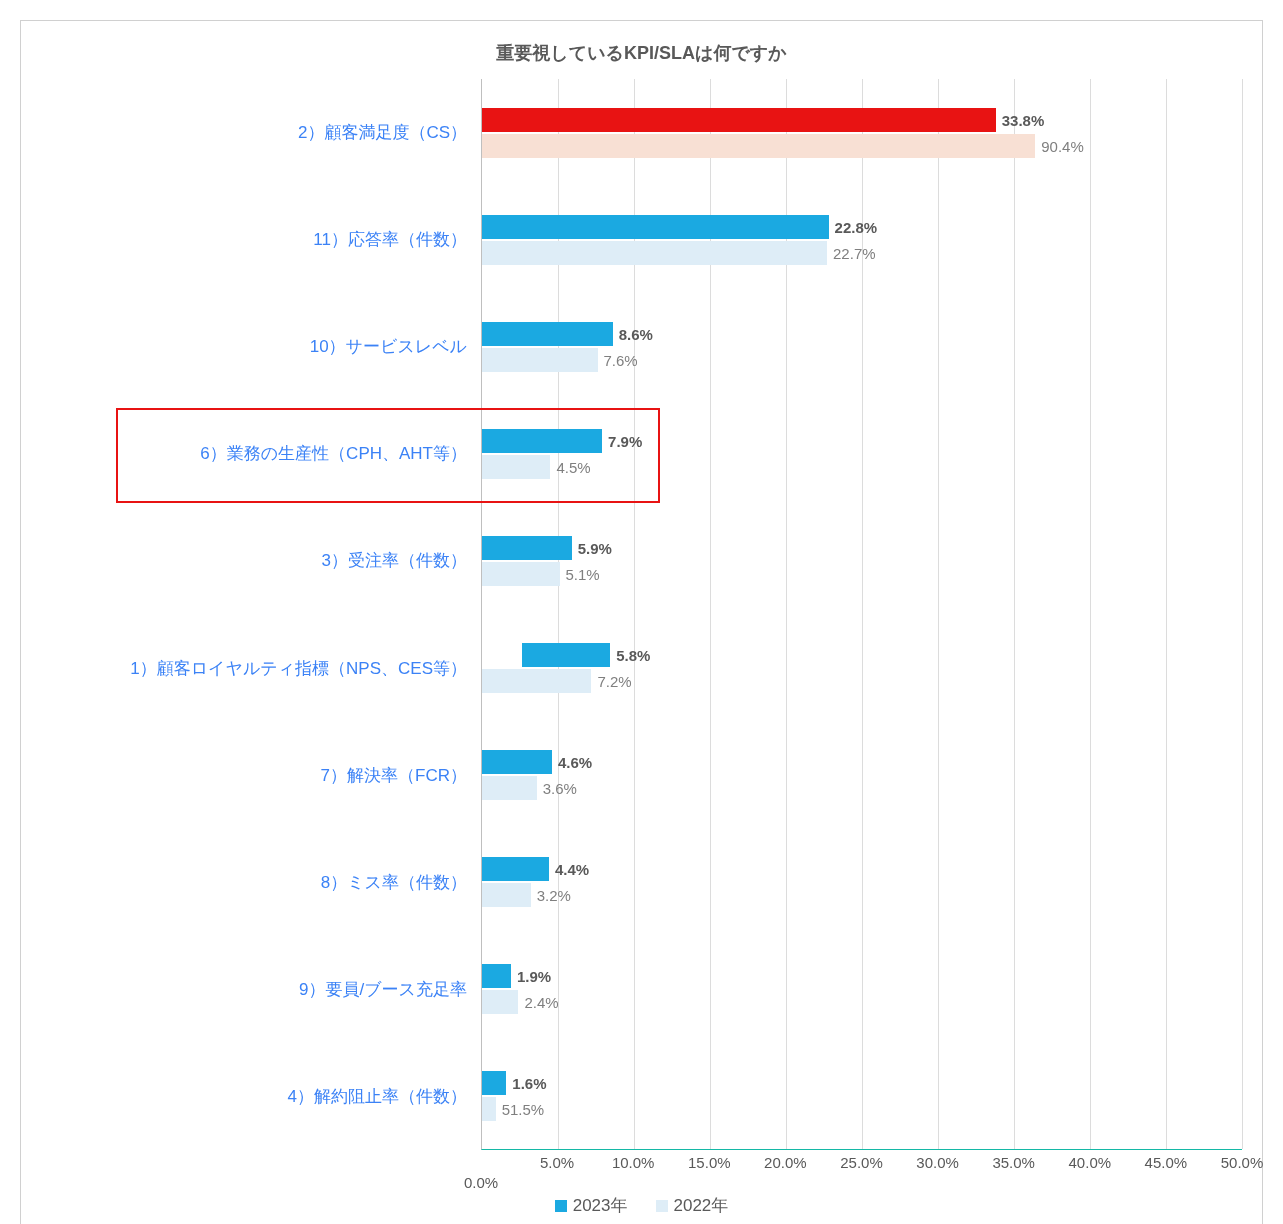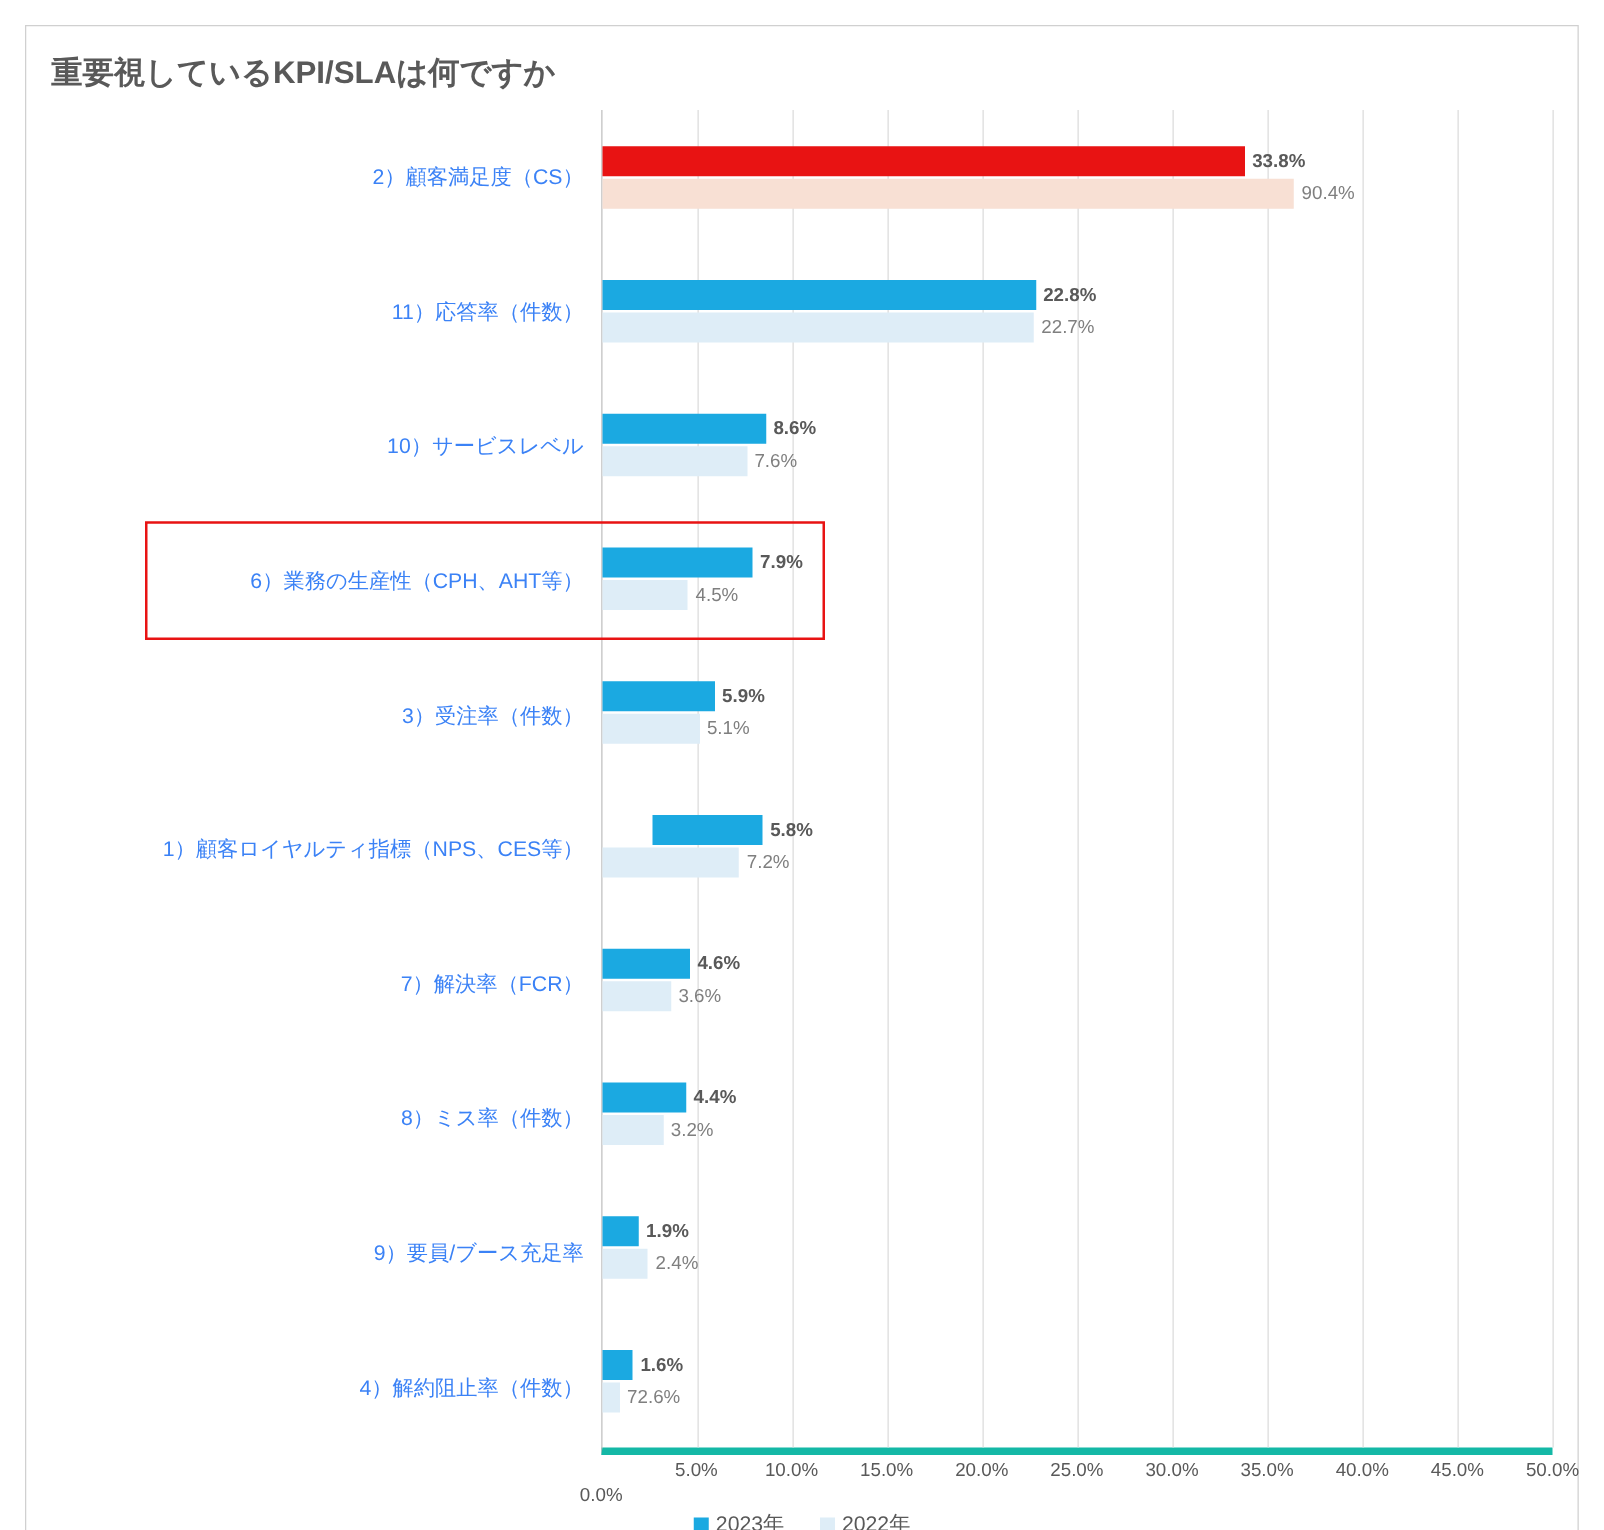--- a/index.html
+++ b/index.html
@@ -10,40 +10,40 @@
     width: 1283px;
   }
   .chart-frame {
     box-sizing: border-box;
     width: 1243px;
     margin: 20px;
     border: 1px solid #d0d0d0;
     padding: 20px 20px 10px 20px;
   }
   .chart-title {
-    text-align: left;
-    font-size: 25px;
+    text-align: center;
+    font-size: 18px;
     font-weight: bold;
     color: #595959;
     margin-bottom: 14px;
   }
   .plot-row {
     display: flex;
     position: relative;
   }
   .labels-col {
     width: 440px;
     flex-shrink: 0;
     position: relative;
   }
   .plot-col {
     flex: 1;
     position: relative;
     border-left: 1px solid #bfbfbf;
-    border-bottom: 6px solid #14b8a6;
+    border-bottom: 1px solid #14b8a6;
     height: 1070px;
   }
   
   .xgrid {
     position: absolute;
     top: 0;
     bottom: 0;
     border-left: 1px solid #dcdcdc;
   }
   
@@ -241,21 +241,21 @@
             </div>
             <div class="bar bar2022" style="width: 4.8%;">
               <span class="val light">2.4%</span>
             </div>
           </div>
           <div class="cat">
             <div class="bar bar2023" style="width: 3.2%;">
               <span class="val bold">1.6%</span>
             </div>
             <div class="bar bar2022" style="width: 1.8%;">
-              <span class="val light">72.6%</span>
+              <span class="val light">51.5%</span>
             </div>
           </div>
         </div>
     </div>
 
     <div id="highlight" class="highlight-box" style="top: 329px; height: 91px; left: 75px; width: 540px;"></div>
 
   </div>
 
   <div class="xticks" id="xticks">

